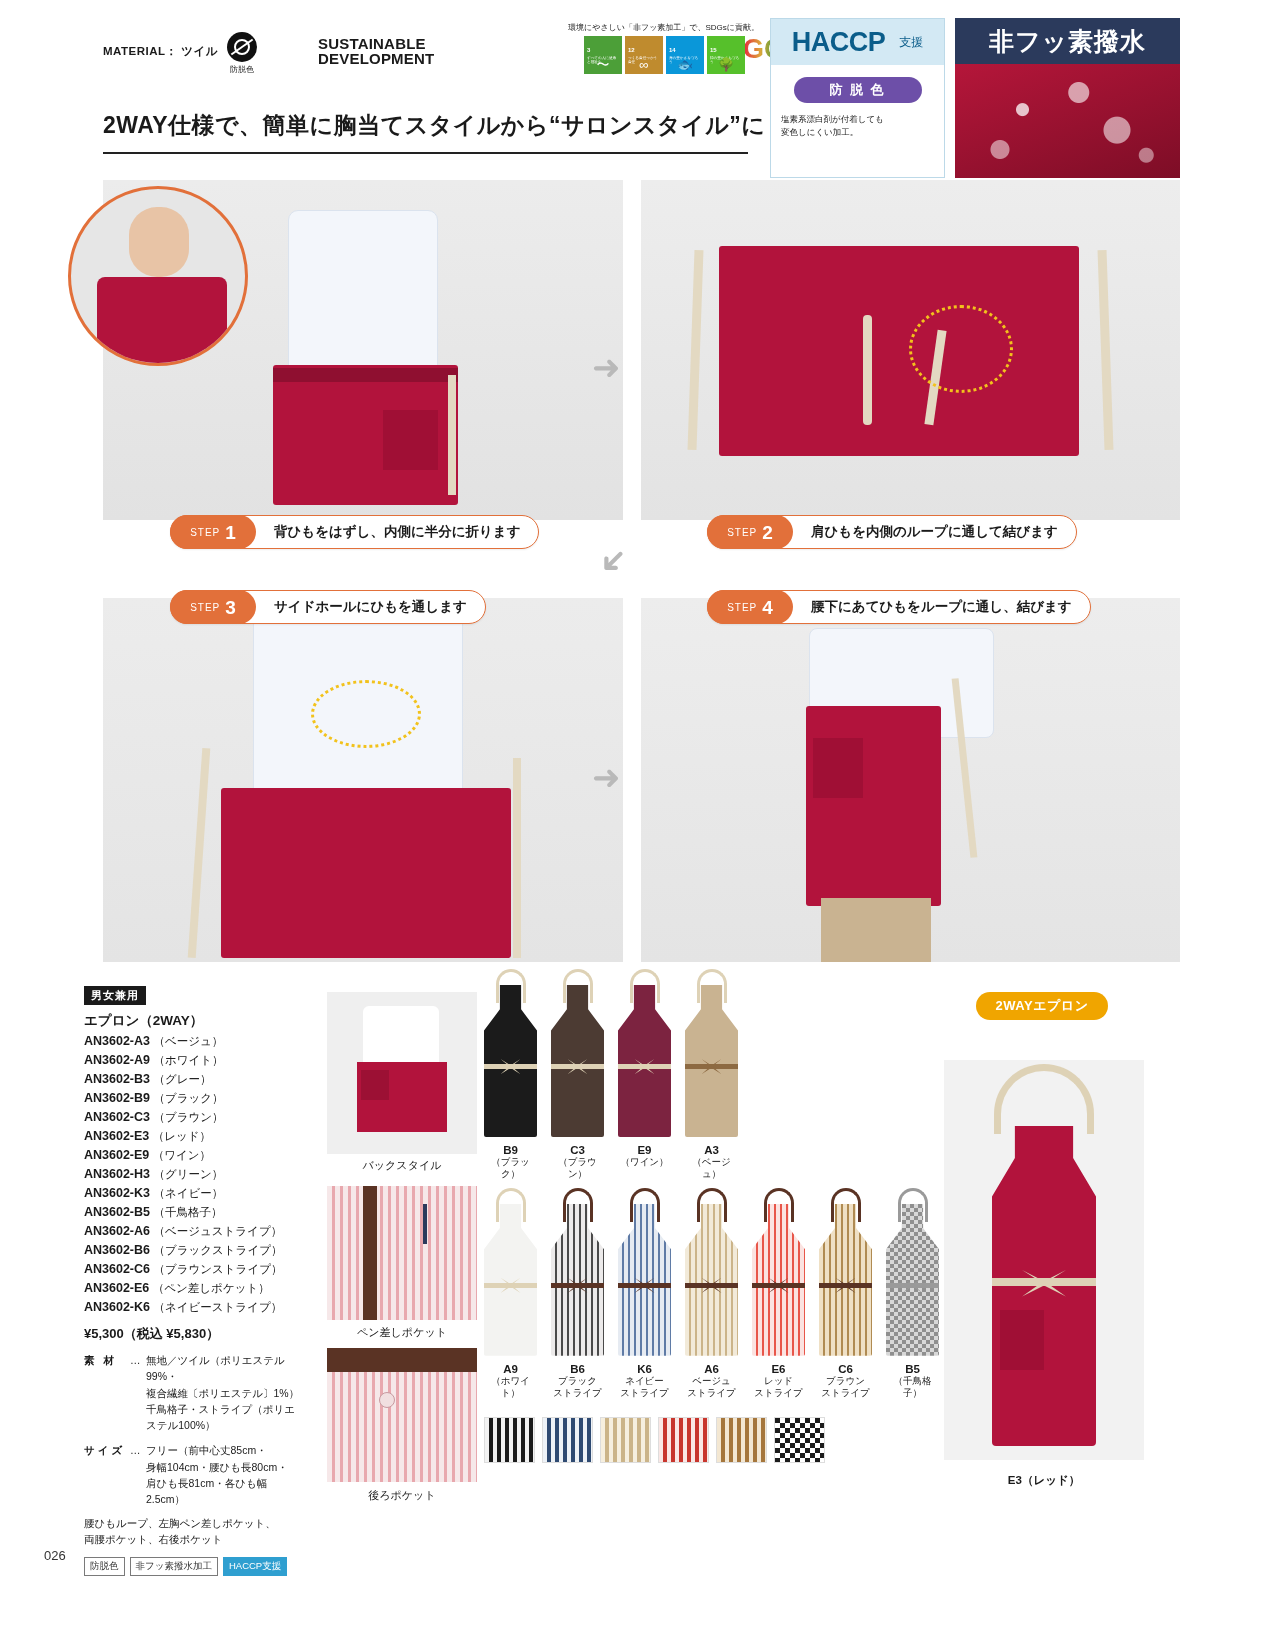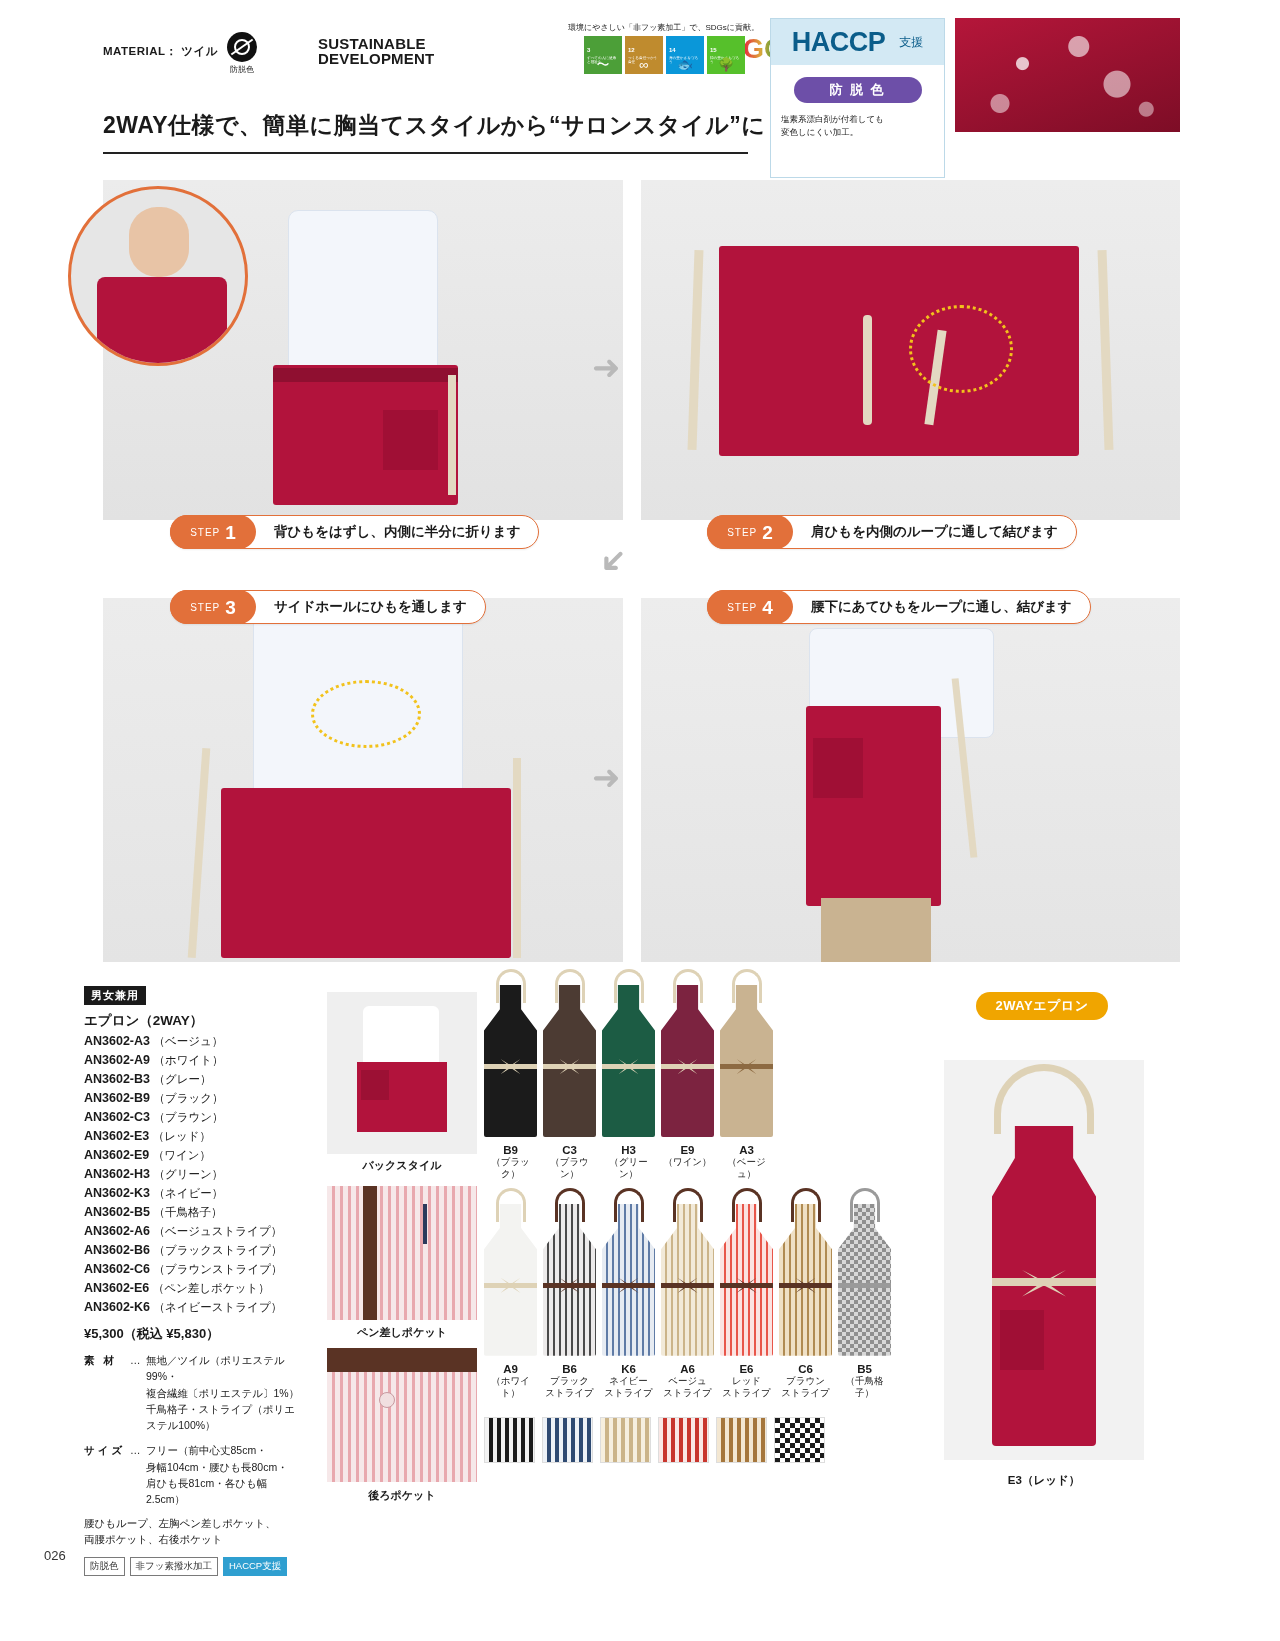--- a/index.html
+++ b/index.html
@@ -138,28 +138,28 @@
   .detail-dots { width:16px; flex:none; }
   #features-note { font-size:10.5px; line-height:1.5; margin-top:9px; }
   #tag-row { display:flex; gap:5px; margin-top:9px; }
   .tag { font-size:9.5px; border:1px solid #7a7a7a; padding:2px 5px; color:#333; }
   .tag.blue { background:#2f9fd0; border-color:#2f9fd0; color:#fff; }
 
   
   #detail1 { left:327px; top:992px; width:150px; height:162px; background:#efefef; }
   #detail2 { left:327px; top:1186px; width:150px; height:134px; background:#f4eded; }
   #detail3 { left:327px; top:1348px; width:150px; height:134px; background:#5a3324; }
-  .detail-cap { position:absolute; font-size:11px; font-weight:bold; text-align:center; width:150px; }
+  .detail-cap { position:absolute; font-size:11px; font-weight:normal; text-align:center; width:150px; }
   #cap1 { left:327px; top:1158px; }
   #cap2 { left:327px; top:1325px; }
   #cap3 { left:327px; top:1488px; }
 
   
   #colors { left:484px; top:985px; width:430px; }
-  .color-row { display:flex; gap:6px; }
+  .color-row { display:flex; gap:14px; }
   .apron-sw { width:53px; position:relative; }
   .apron-sw .body {
     width:53px; height:152px; position:relative; border-radius:2px;
     clip-path: polygon(30% 0, 70% 0, 70% 16%, 100% 30%, 100% 100%, 0 100%, 0 30%, 30% 16%);
   }
   .apron-sw .neck {
     position:absolute; left:50%; top:-16px; transform:translateX(-50%);
     width:30px; height:34px; border:3px solid #ded2b6; border-bottom:none;
     border-radius:16px 16px 0 0;
   }
@@ -236,20 +236,21 @@
   <div id="haccp-head">
     <span class="hc">HACCP</span>
     <span class="sub">支援</span>
   </div>
   <div id="bodakushoku-pill">防 脱 色</div>
   <div id="haccp-desc" style="white-space:pre-line">塩素系漂白剤が付着しても
 変色しにくい加工。</div>
 </div>
 
 <div class="abs" id="nonfluoro-box">
+  <div id="nonfluoro-head">非フッ素撥水</div>
   <div id="nonfluoro-img"></div>
 </div>
 
 <div class="abs" id="headline">2WAY仕様で、簡単に胸当てスタイルから“サロンスタイル”に</div>
 <div class="abs" id="headline-rule"></div>
 
 <div class="photo" id="photo1">
   <div class="torso" style="left:185px; top:30px; width:150px; height:210px; border-radius:10px;"></div>
   <div class="apron-red" style="left:170px; top:185px; width:185px; height:140px; border-radius:3px;"></div>
   <div class="apron-red" style="left:170px; top:188px; width:185px; height:14px; background:#8f0f30;"></div>
@@ -405,29 +406,20 @@
       <div class="neck"></div>
       <div class="body" style="background:#4c3b33">
         <div class="belt"></div>
         <div class="bow"></div>
       </div>
       <div class="sw-label">C3</div>
       <div class="sw-sub">（ブラウン）</div>
     </div>
     <div class="apron-sw">
       <div class="neck"></div>
-      <div class="body" style="background:#1c5c44">
-        <div class="belt"></div>
-        <div class="bow"></div>
-      </div>
-      <div class="sw-label">H3</div>
-      <div class="sw-sub">（グリーン）</div>
-    </div>
-    <div class="apron-sw">
-      <div class="neck"></div>
       <div class="body" style="background:#7c2340">
         <div class="belt"></div>
         <div class="bow"></div>
       </div>
       <div class="sw-label">E9</div>
       <div class="sw-sub">（ワイン）</div>
     </div>
     <div class="apron-sw">
       <div class="neck"></div>
       <div class="body" style="background:#c9b391">

